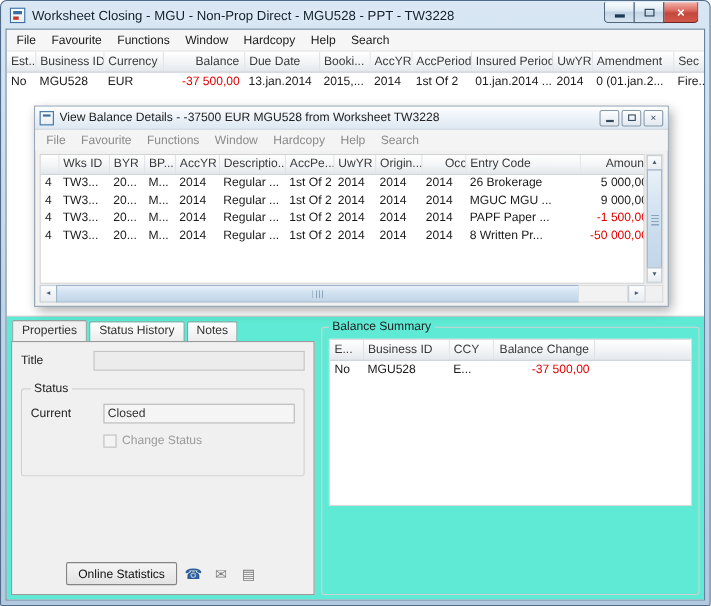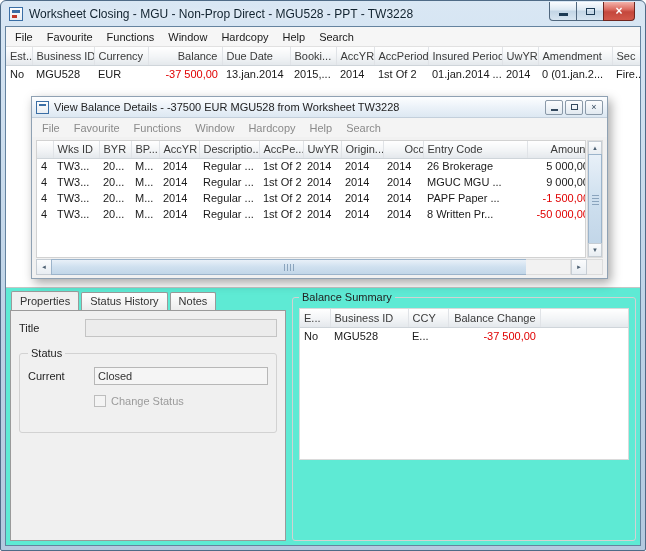--- a/index.html
+++ b/index.html
@@ -335,20 +335,26 @@
             <legend>Status</legend>
             <div class="frow">
               <label>Current</label>
               <input readonly="" value="Closed" style="">
             </div>
             <div class="cbrow">
               <span class="cb"></span>
               <label>Change Status</label>
             </div>
           </fieldset>
+          <div class="btn-row">
+            <button class="btn">Online Statistics</button>
+            <button class="iconbtn phone">☎</button>
+            <button class="iconbtn gray">✉</button>
+            <button class="iconbtn gray">▤</button>
+          </div>
         </div>
       </div>
 
       <div class="right-col">
         <fieldset class="group summary-group">
           <legend>Balance Summary</legend>
           <div class="summary-wrap">
             <table class="grid">
                 <thead>
                   <tr>

